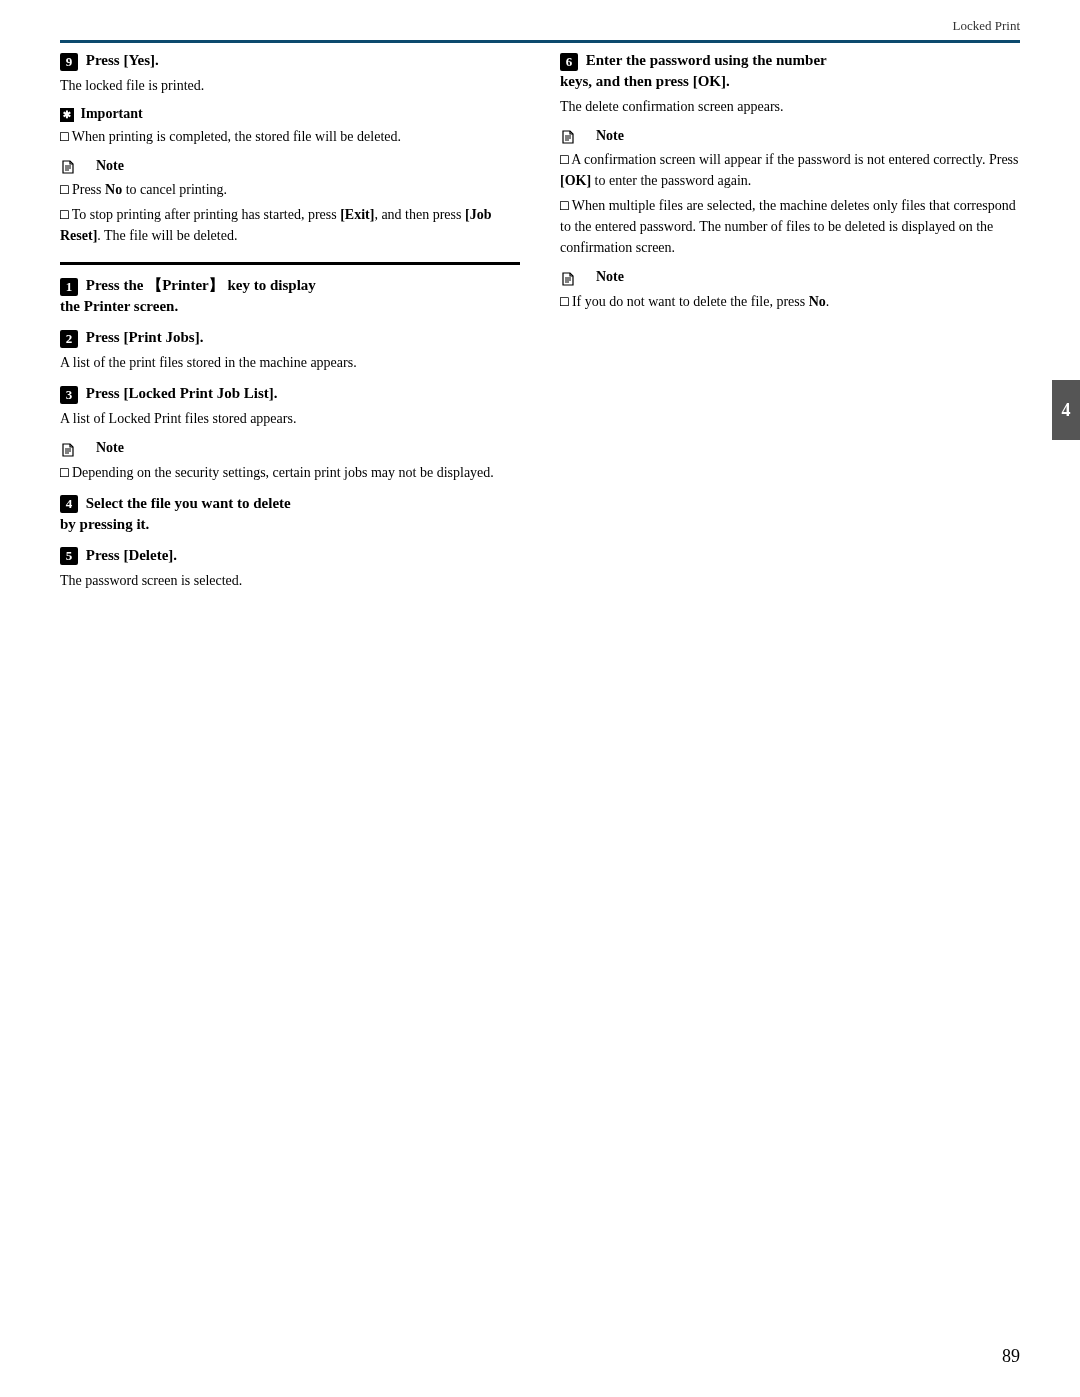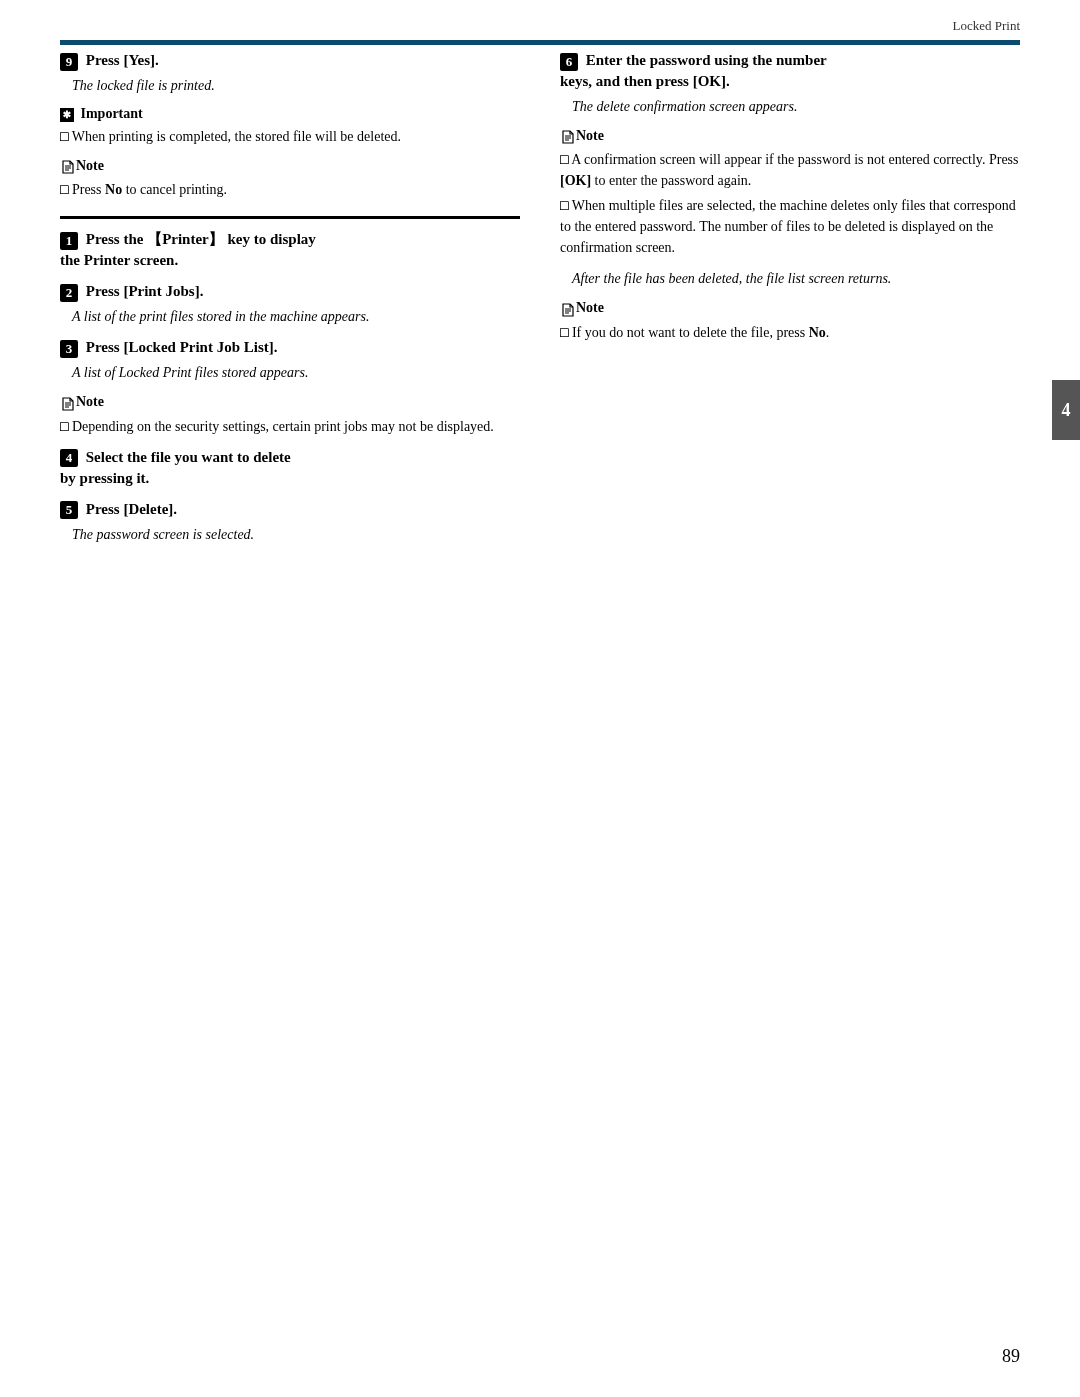--- a/index.html
+++ b/index.html
@@ -25,21 +25,21 @@
       position: relative;
     }
 
     
     .page-header {
       position: absolute;
       top: 18px;
       right: 60px;
       font-size: 13px;
       color: #333;
-      border-bottom: 5px solid #0c4a6e;
+      border-bottom: 3px solid #0c4a6e;
       width: calc(100% - 120px);
       padding-bottom: 6px;
       text-align: right;
     }
 
     
     .tab-marker {
       position: absolute;
       right: 0;
       top: 380px;
@@ -106,22 +106,21 @@
       font-size: 15px;
       font-weight: bold;
       margin-bottom: 4px;
       line-height: 1.4;
     }
 
     .step-body {
       font-size: 14px;
       line-height: 1.5;
       margin-bottom: 10px;
-      margin-left: 12px;
-      font-style: italic;
+      margin-left: 0;
     }
 
     
     .important-block {
       margin: 6px 0 10px 0;
     }
 
     .important-title {
       font-weight: bold;
       font-size: 14px;
@@ -145,21 +144,21 @@
     .note-block {
       margin: 6px 0 10px 0;
     }
 
     .note-title {
       font-size: 14px;
       font-weight: bold;
       margin-bottom: 4px;
       display: flex;
       align-items: center;
-      gap: 0;
+      gap: 20px;
     }
 
     .note-icon {
       display: inline-block;
       font-style: italic;
       font-size: 16px;
     }
 
     .note-item {
       font-size: 14px;
@@ -237,20 +236,21 @@
               <span class="note-icon"><svg width="16" height="16" viewBox="0 0 16 16" style="vertical-align:middle">
                     <path d="M3 2h7l3 3v9H3V2z" fill="none" stroke="#000" stroke-width="1.2"></path>
                     <path d="M10 2v3h3" fill="none" stroke="#000" stroke-width="1.2"></path>
                     <line x1="5" y1="7" x2="11" y2="7" stroke="#000" stroke-width="1"></line>
                     <line x1="5" y1="9" x2="11" y2="9" stroke="#000" stroke-width="1"></line>
                     <line x1="5" y1="11" x2="9" y2="11" stroke="#000" stroke-width="1"></line>
                   </svg></span>
               <span>Note</span>
             </div>
             <div class="note-item">□ Press <b>No</b> to cancel printing.</div>
+            <div class="note-item">□ To stop printing after printing has started, press <b>[Exit]</b>, and then press <b>[Job Reset]</b>. The file will be deleted.</div>
           </div>
         </div>
 
         <hr class="section-divider">
 
 
         <div class="step-header">
           <span class="step-num">1</span>
           <span>Press the 【Printer】 key to display<br>the Printer screen.</span>
         </div>
@@ -312,21 +312,20 @@
                   <line x1="5" y1="7" x2="11" y2="7" stroke="#000" stroke-width="1"></line>
                   <line x1="5" y1="9" x2="11" y2="9" stroke="#000" stroke-width="1"></line>
                   <line x1="5" y1="11" x2="9" y2="11" stroke="#000" stroke-width="1"></line>
                 </svg></span>
             <span>Note</span>
           </div>
           <div class="note-item">□ A confirmation screen will appear if the password is not entered correctly. Press <b>[OK]</b> to enter the password again.</div>
           <div class="note-item">□ When multiple files are selected, the machine deletes only files that correspond to the entered password. The number of files to be deleted is displayed on the confirmation screen.</div>
         </div>
 
-        <div class="step-body">After the file has been deleted, the file list screen returns.</div>
 
         <div class="note-block">
           <div class="note-title">
             <span class="note-icon"><svg width="16" height="16" viewBox="0 0 16 16" style="vertical-align:middle">
                   <path d="M3 2h7l3 3v9H3V2z" fill="none" stroke="#000" stroke-width="1.2"></path>
                   <path d="M10 2v3h3" fill="none" stroke="#000" stroke-width="1.2"></path>
                   <line x1="5" y1="7" x2="11" y2="7" stroke="#000" stroke-width="1"></line>
                   <line x1="5" y1="9" x2="11" y2="9" stroke="#000" stroke-width="1"></line>
                   <line x1="5" y1="11" x2="9" y2="11" stroke="#000" stroke-width="1"></line>
                 </svg></span>

